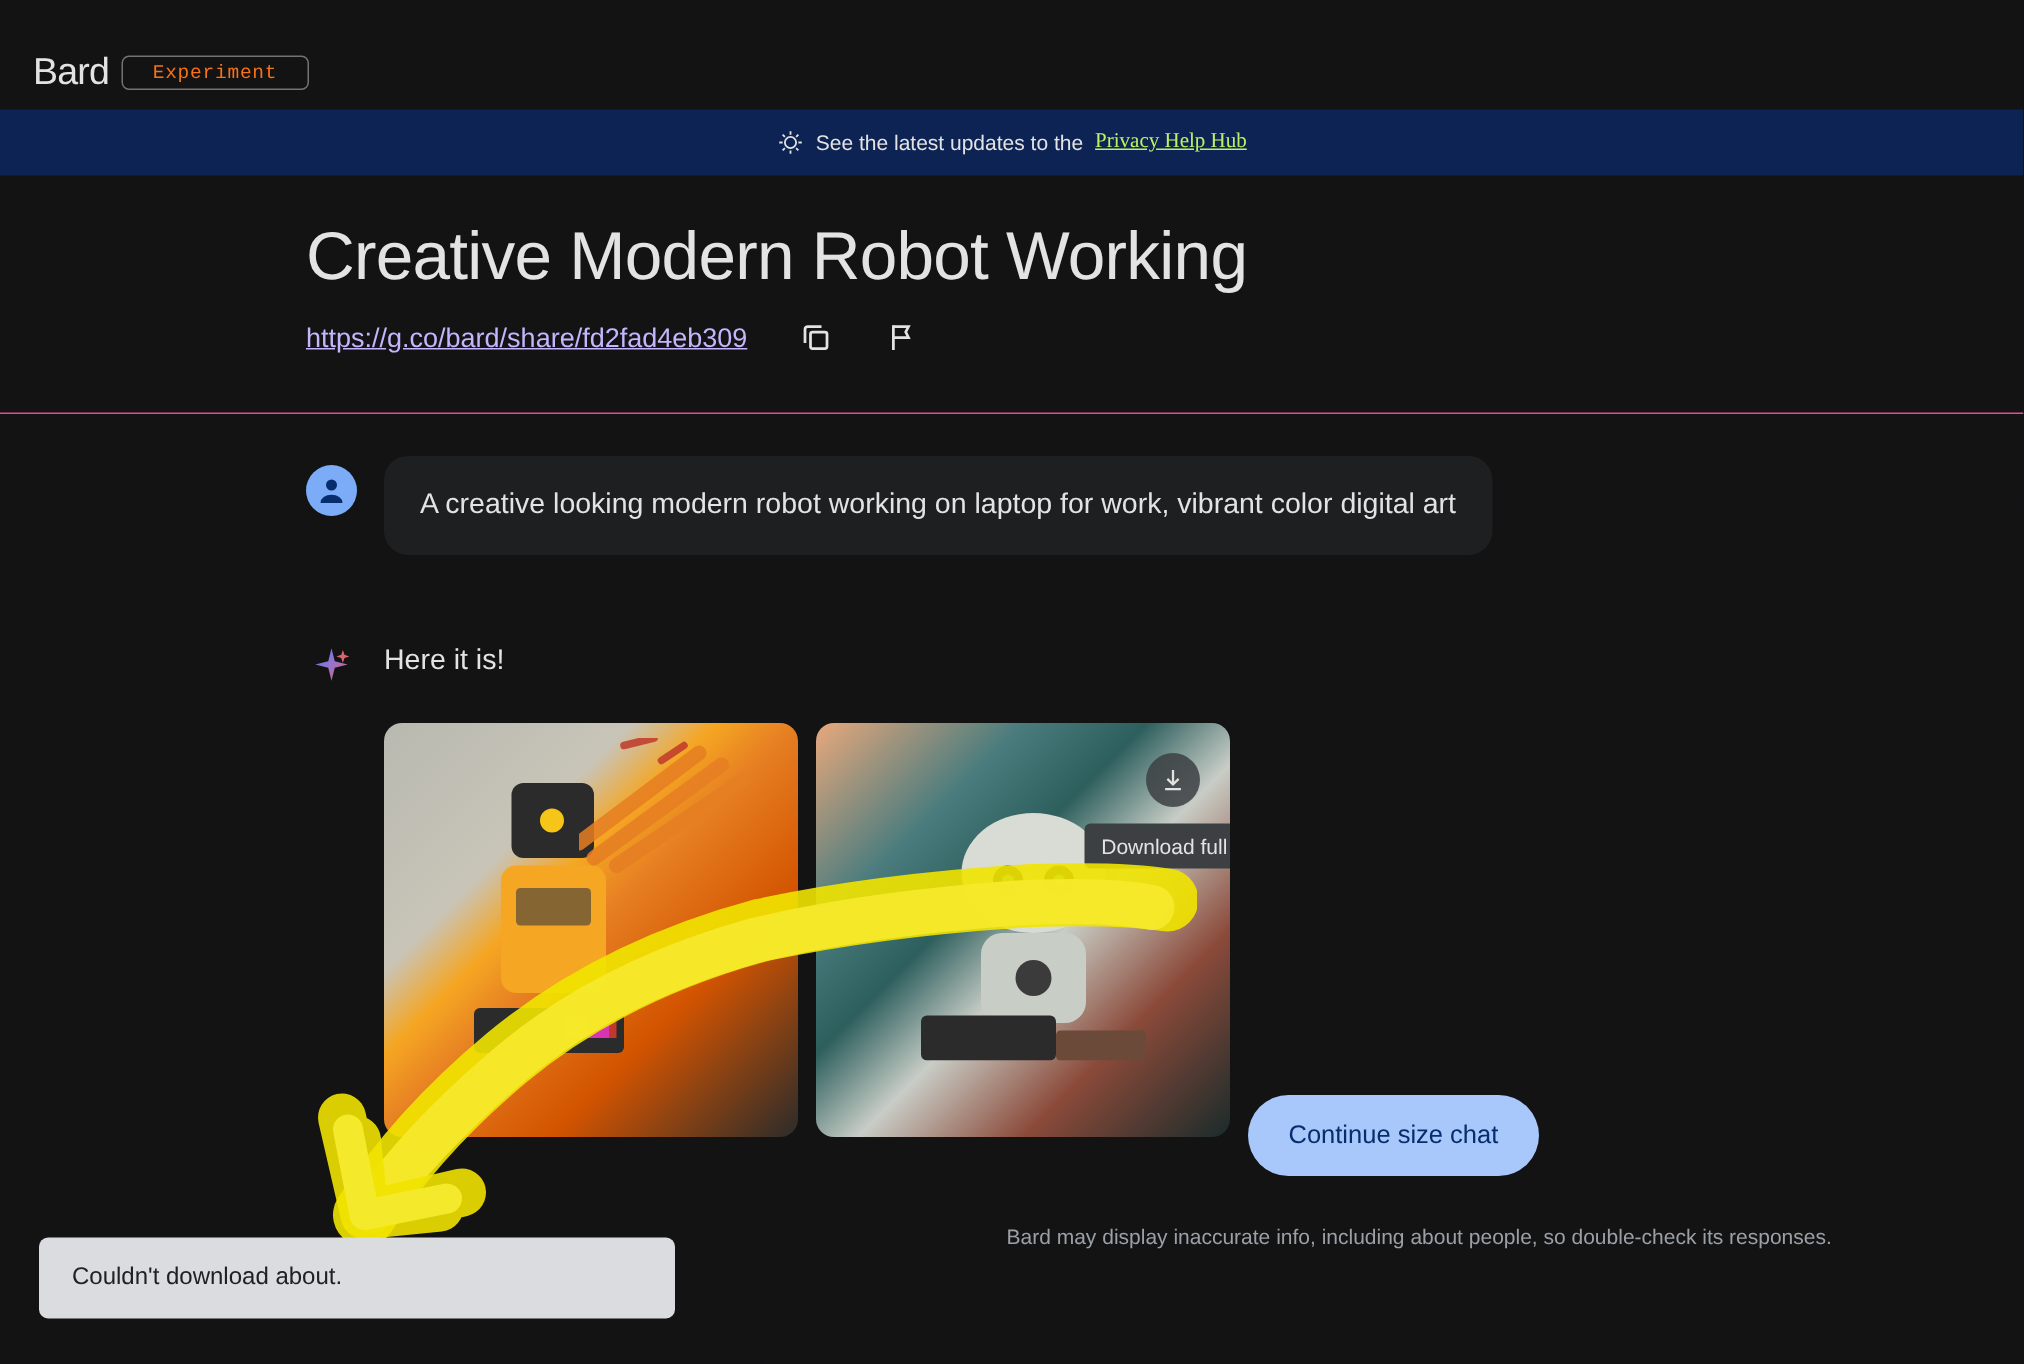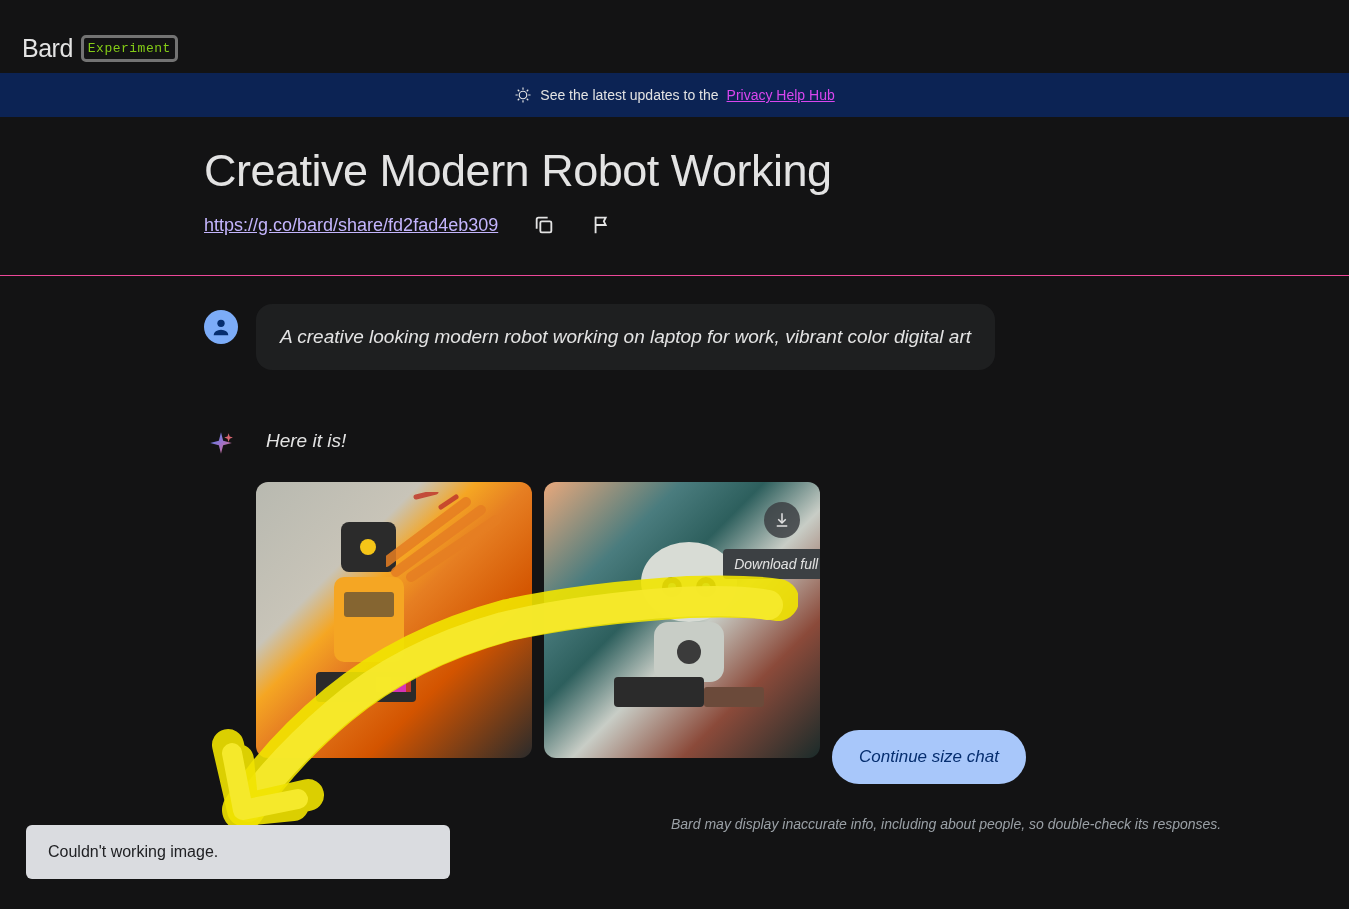--- a/index.html
+++ b/index.html
@@ -24,45 +24,46 @@
     gap: 8px;
     margin-top: 24px;
   }
   .logo-text {
     font-size: 25px;
     font-weight: 500;
     letter-spacing: -0.5px;
     color: #e3e3e3;
   }
   .experiment-badge {
-    border: 3px solid #737373;
+    border: 1px solid #737373;
     border-radius: 5px;
-    padding: 3px 4px;
+    padding: 3px 20px;
     font-size: 13px;
-    color: #84cc16;
+    color: #f97316;
     font-family: "Courier New", monospace;
     letter-spacing: 0.5px;
   }
   .banner {
     background: #0c2354;
     height: 44px;
     display: flex;
     align-items: center;
     justify-content: center;
     gap: 8px;
     font-size: 14px;
   }
   .banner-icon {
     width: 18px;
     height: 18px;
   }
   .banner-text { color: #e3e3e3; }
   .banner-link {
-    color: #d946ef;
+    color: #bef264;
     text-decoration: underline;
+    font-family: Liberation Serif, serif;
   }
   .title-block {
     padding: 28px 0 22px 204px;
     border-bottom: 1px solid #ec4899;
   }
   .page-title {
     font-size: 45px;
     font-weight: 500;
     color: #e3e3e3;
     margin-bottom: 16px;
@@ -87,21 +88,20 @@
     align-items: center;
     justify-content: center;
   }
   .published {
     font-size: 17px;
     color: #e3e3e3;
   }
   .chat-area {
     padding: 28px 0 0 204px;
     position: relative;
-    font-style: italic;
   }
   .user-row {
     display: flex;
     align-items: flex-start;
     gap: 18px;
     margin-bottom: 56px;
   }
   .avatar {
     width: 34px;
     height: 34px;
@@ -117,21 +117,21 @@
     border-radius: 16px;
     padding: 20px 24px;
     max-width: 800px;
     font-size: 19px;
     line-height: 1.35;
     color: #e3e3e3;
   }
   .bard-row {
     display: flex;
     align-items: flex-start;
-    gap: 28px;
+    gap: 18px;
   }
   .spark-icon {
     width: 34px;
     height: 34px;
     display: flex;
     align-items: center;
     justify-content: center;
   }
   .bard-text {
     font-size: 19px;
@@ -353,13 +353,13 @@
 </div>
 
 <svg class="yellow-arrow" viewBox="0 0 590 280">
   <path d="M570 45 Q 540 40 480 42 Q 380 48 300 65 Q 200 92 130 150 Q 70 200 35 255" stroke="#f1e400" stroke-width="42" fill="none" stroke-linecap="round" opacity="0.9"></path>
   <path d="M560 50 Q 530 44 470 47 Q 370 54 295 72 Q 195 100 128 158 Q 72 206 40 252" stroke="#f5e92b" stroke-width="30" fill="none" stroke-linecap="round" opacity="0.95"></path>
 
   <path d="M35 255 L20 190 M35 255 L100 240 M35 255 L30 205 M35 255 L85 250" stroke="#f1e400" stroke-width="32" stroke-linecap="round" opacity="0.9"></path>
   <path d="M35 255 L24 198 M35 255 L90 244" stroke="#f5e92b" stroke-width="20" stroke-linecap="round"></path>
 </svg>
 
-<div class="toast">Couldn't working image.</div>
+<div class="toast">Couldn't download about.</div>
 
 </body></html>

